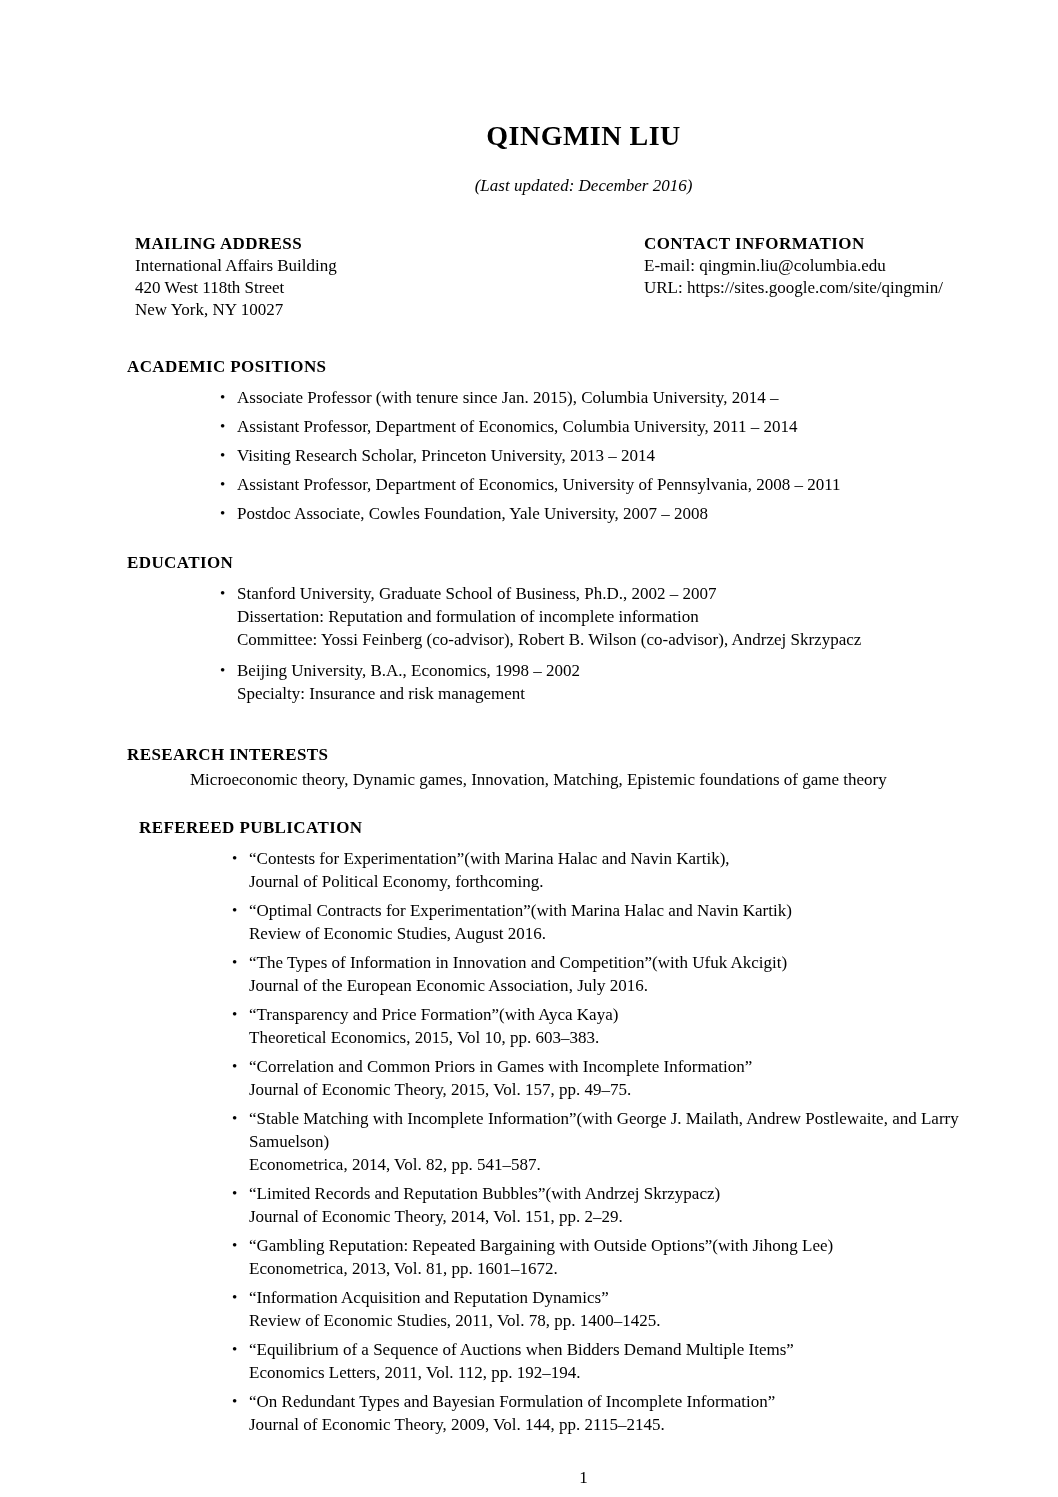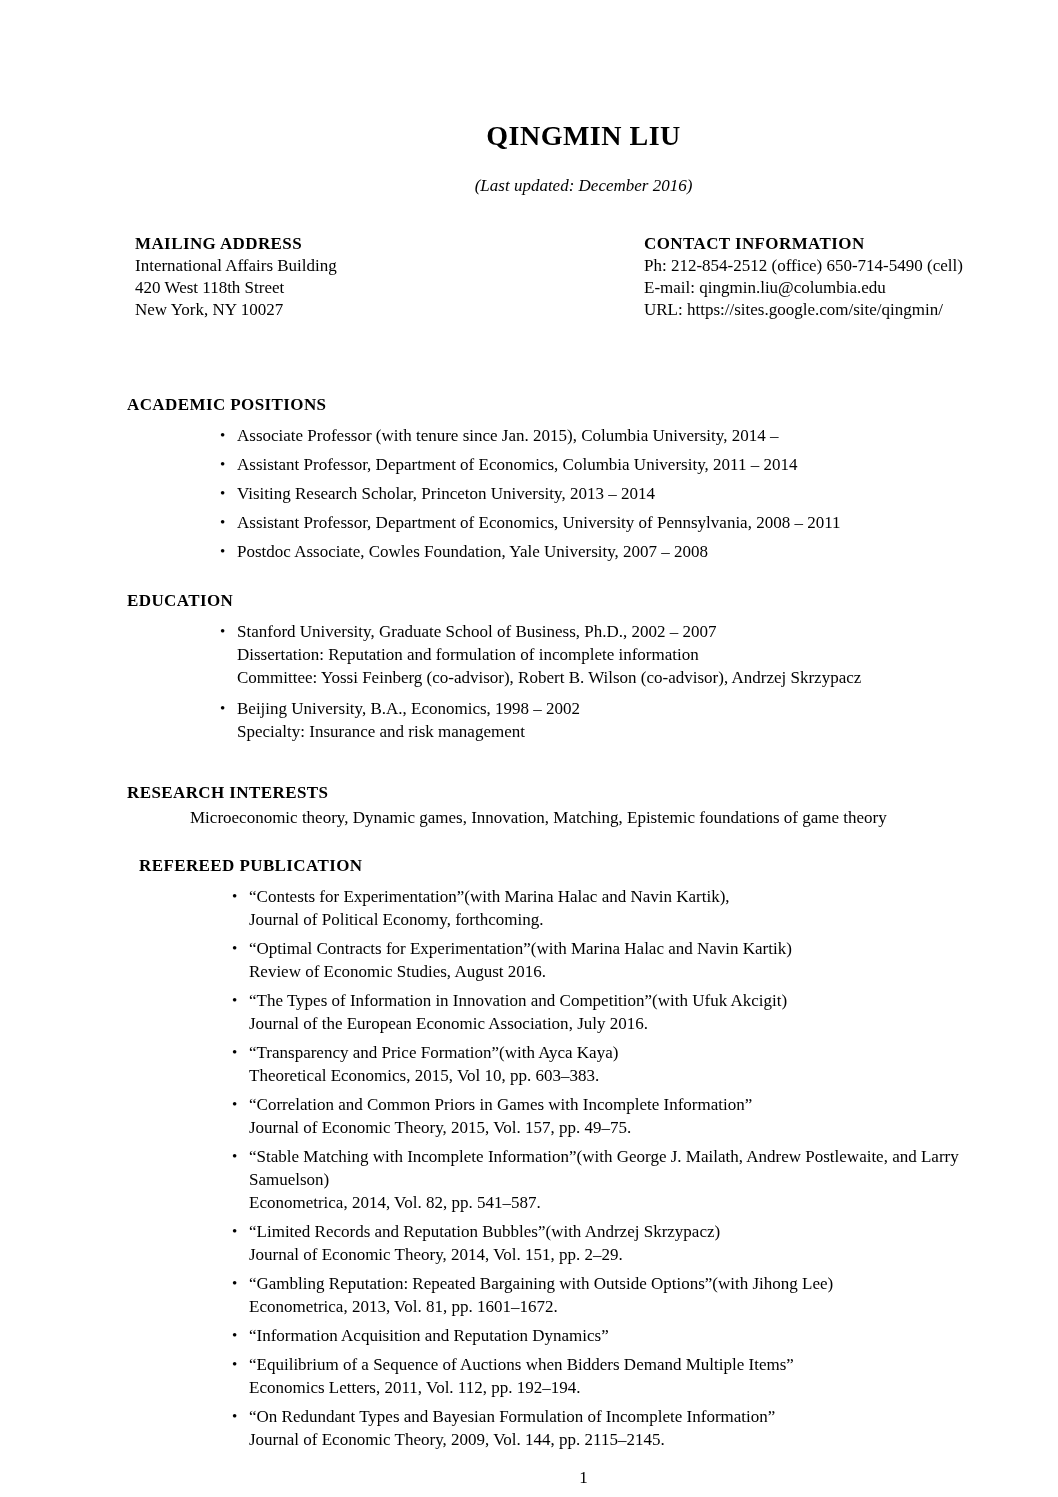--- a/index.html
+++ b/index.html
@@ -25,21 +25,21 @@
   }
   .doc-subtitle { text-align: center; margin-top: 27px; font-size: 17px; font-style: italic; }
 
   .addr-row { display: flex; margin-top: 36px; }
   .addr-col { line-height: 22px; margin-left: 8px; }
   .addr-left { width: 501px; flex: none; }
   .addr-right { flex: 1; }
   .col-heading { font-weight: bold; letter-spacing: 0.4px; }
 
   .section-heading { font-weight: bold; letter-spacing: 0.4px; line-height: 23px; }
-  .sec-academic { margin-top: 72px; }
+  .sec-academic { margin-top: 34px; }
   .sec-education { margin-top: 26px; }
   .sec-research { margin-top: 38px; }
   .sec-publications { margin-top: 25px; margin-left: 12px; }
 
   ul.bullets { list-style: none; margin: 8px 0 0 0; padding: 0 0 0 110px; }
   ul.bullets > li { position: relative; margin-bottom: 6px; }
   ul.bullets > li::before {
     content: "\2022";
     position: absolute;
     left: -17px;
@@ -70,21 +70,20 @@
 
   <div class="addr-row">
     <div class="addr-col addr-left">
       <div class="col-heading">MAILING ADDRESS</div>
       <div>International Affairs Building</div>
       <div>420 West 118th Street</div>
       <div>New York, NY 10027</div>
     </div>
     <div class="addr-col addr-right">
       <div class="col-heading">CONTACT INFORMATION</div>
-      <div>Ph: 212-854-2512 (office) 650-714-5490 (cell)</div>
       <div>E-mail: qingmin.liu@columbia.edu</div>
       <div>URL: https://sites.google.com/site/qingmin/</div>
     </div>
   </div>
 
   <div class="sec-academic">
     <div class="section-heading">ACADEMIC POSITIONS</div>
     <ul class="bullets">
       <li>Associate Professor (with tenure since Jan. 2015), Columbia University, 2014 –</li>
       <li>Assistant Professor, Department of Economics, Columbia University, 2011 – 2014</li>
@@ -144,20 +143,21 @@
       <li>
         <div>“Limited Records and Reputation Bubbles”(with Andrzej Skrzypacz)</div>
         <div><span class="journal">Journal of Economic Theory</span><span>, 2014, Vol. 151, pp. 2–29.</span></div>
       </li>
       <li>
         <div>“Gambling Reputation: Repeated Bargaining with Outside Options”(with Jihong Lee)</div>
         <div><span class="journal">Econometrica</span><span>, 2013, Vol. 81, pp. 1601–1672.</span></div>
       </li>
       <li>
         <div>“Information Acquisition and Reputation Dynamics”</div>
+        <div><span class="journal">Review of Economic Studies</span><span>, 2011, Vol. 78, pp. 1400–1425.</span></div>
       </li>
       <li>
         <div>“Equilibrium of a Sequence of Auctions when Bidders Demand Multiple Items”</div>
         <div><span class="journal">Economics Letters</span><span>, 2011, Vol. 112, pp. 192–194.</span></div>
       </li>
       <li>
         <div>“On Redundant Types and Bayesian Formulation of Incomplete Information”</div>
         <div><span class="journal">Journal of Economic Theory</span><span>, 2009, Vol. 144, pp. 2115–2145.</span></div>
       </li>
     </ul>

